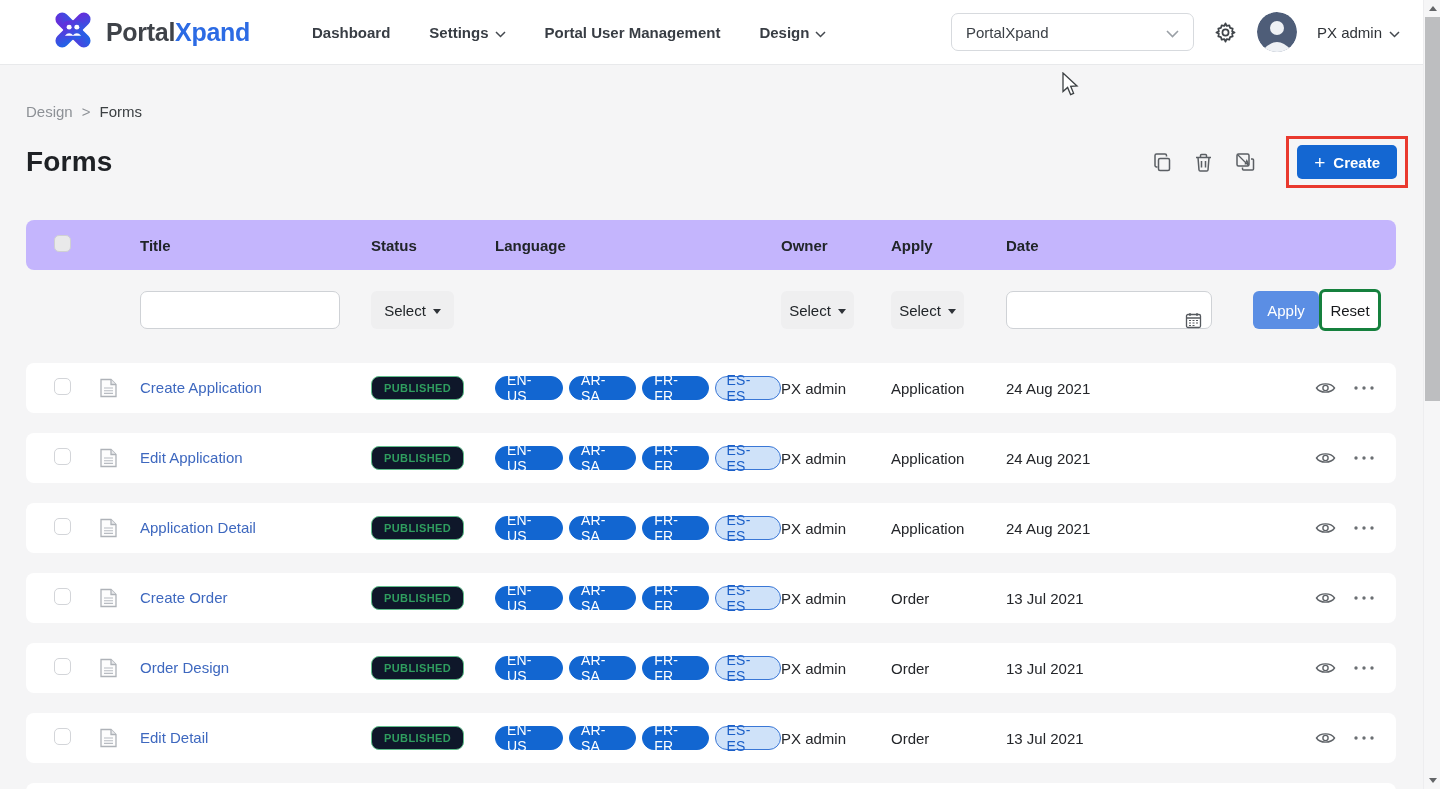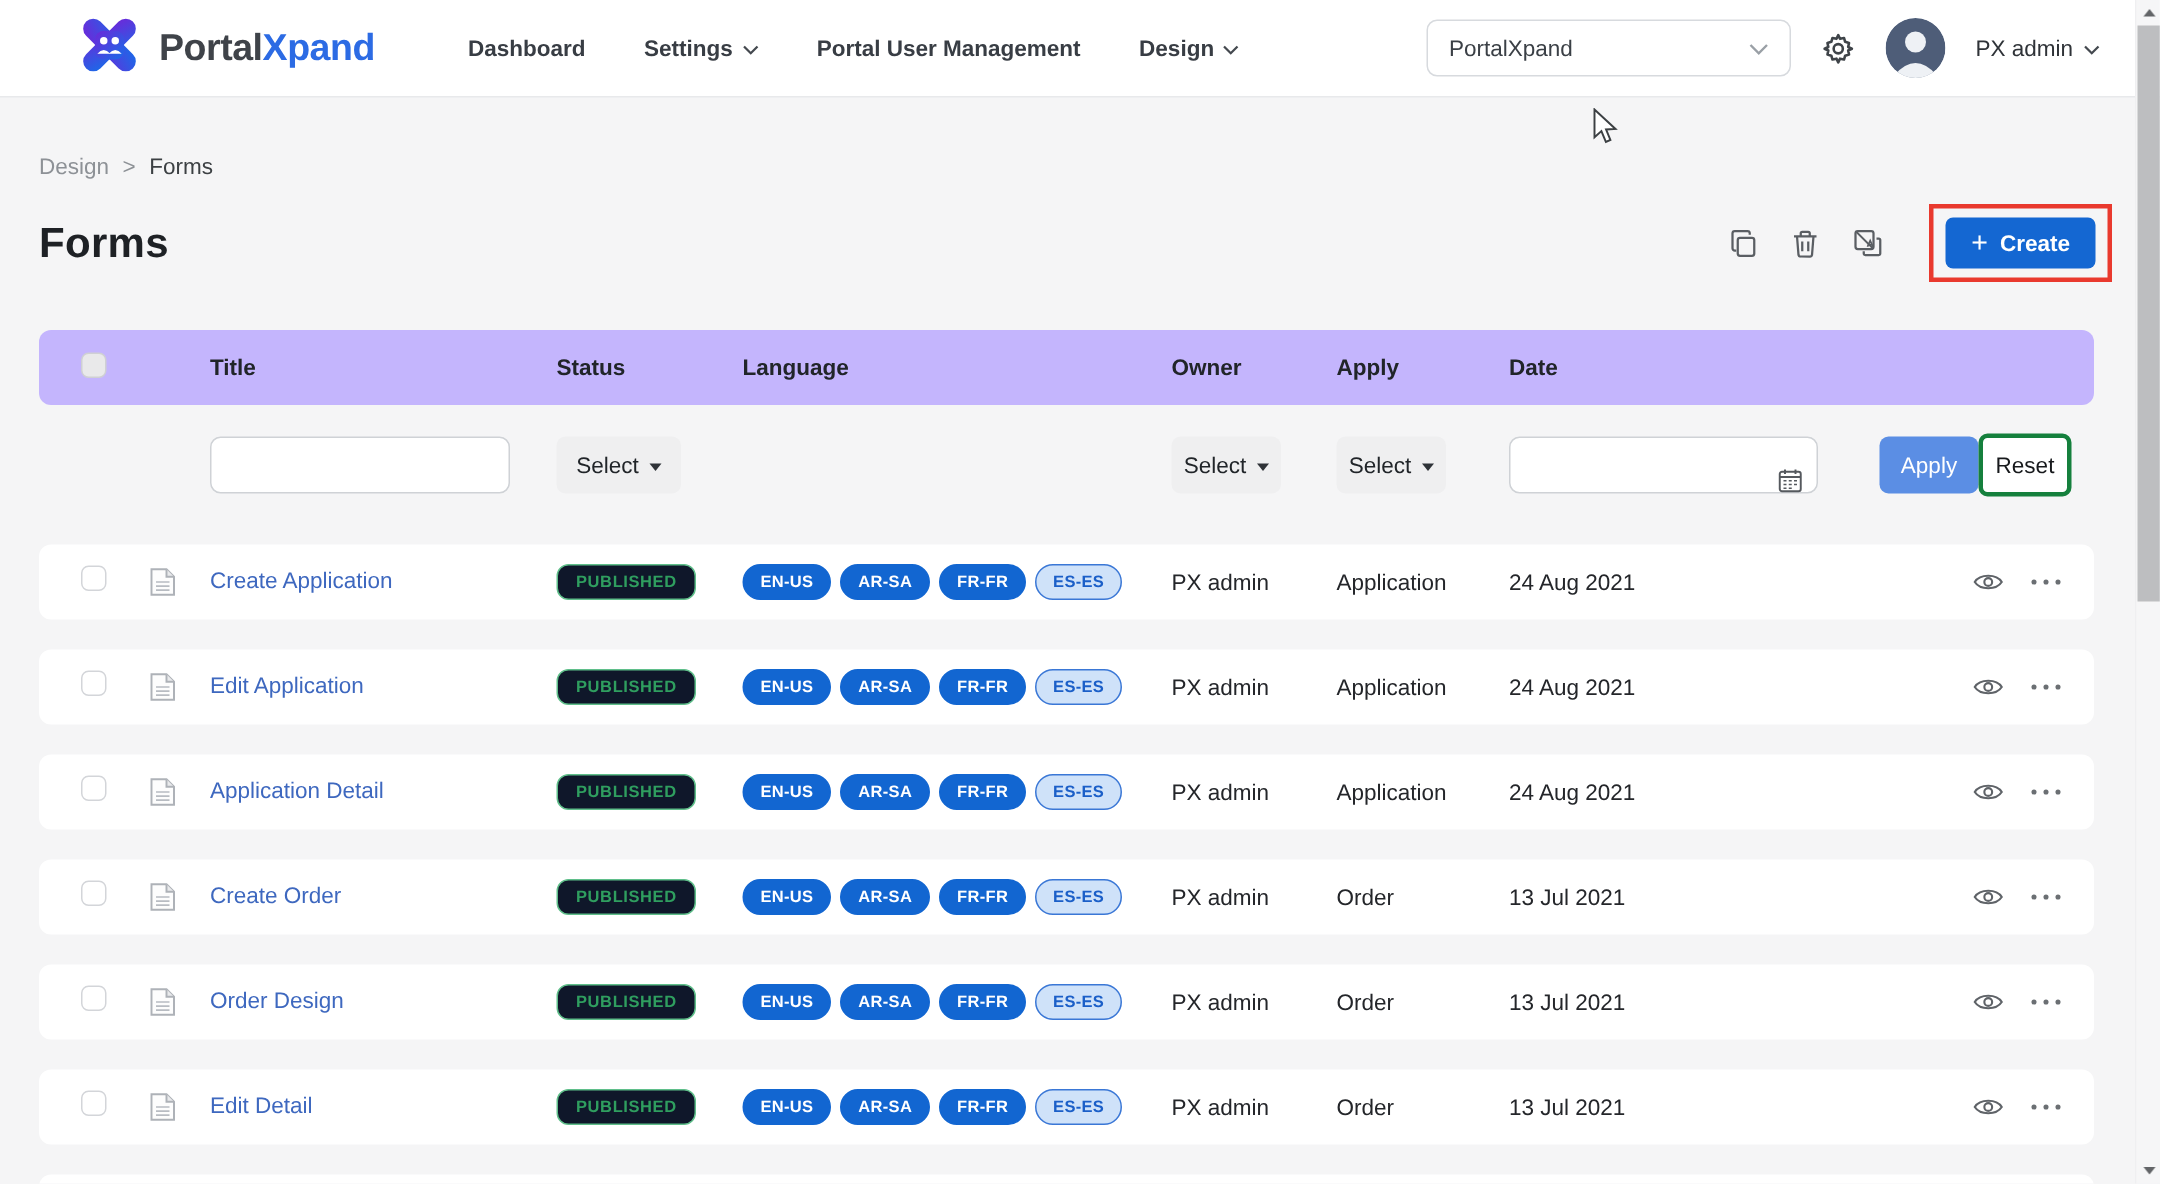--- a/index.html
+++ b/index.html
@@ -95,21 +95,21 @@
   .cell-icon { padding-left: 12px; display: flex; align-items: center; }
   .row-title a { color: #3e68bf; text-decoration: none; font-size: 15px; cursor: pointer; }
   .status-badge {
     display: inline-block; padding: 5px 12px; border-radius: 8px;
     background: #0f172a; border: 1px solid #5fbf8a; color: #2f9e5f;
     font-size: 11px; font-weight: 700; letter-spacing: 0.4px;
   }
   .lang-badges { display: flex; gap: 6px; }
   .lang-badge {
     display: inline-flex; align-items: center; justify-content: center;
-    height: 24px; padding: 0 11px; border-radius: 12px; font-size: 11px; font-weight: 700; letter-spacing: 0.2px;
+    height: 24px; padding: 0 11px; border-radius: 12px; font-size: 14px; font-weight: 400; letter-spacing: 0.2px;
   }
   .lang-badge.solid { background: #1266d1; color: #fff; border: 1px solid #1266d1; }
   .lang-badge.light { background: #cfe2f9; color: #1b5fc8; border: 1px solid #3a77d6; }
   .cell-text { font-size: 15px; color: #24262a; }
   .row-actions { display: flex; justify-content: flex-end; align-items: center; gap: 16px; padding-right: 20px; }
   .row-actions .act { cursor: pointer; display: flex; align-items: center; }
 
   
   .mouse-cursor { position: absolute; left: 1062px; top: 72px; z-index: 100; pointer-events: none; }
 </style>

